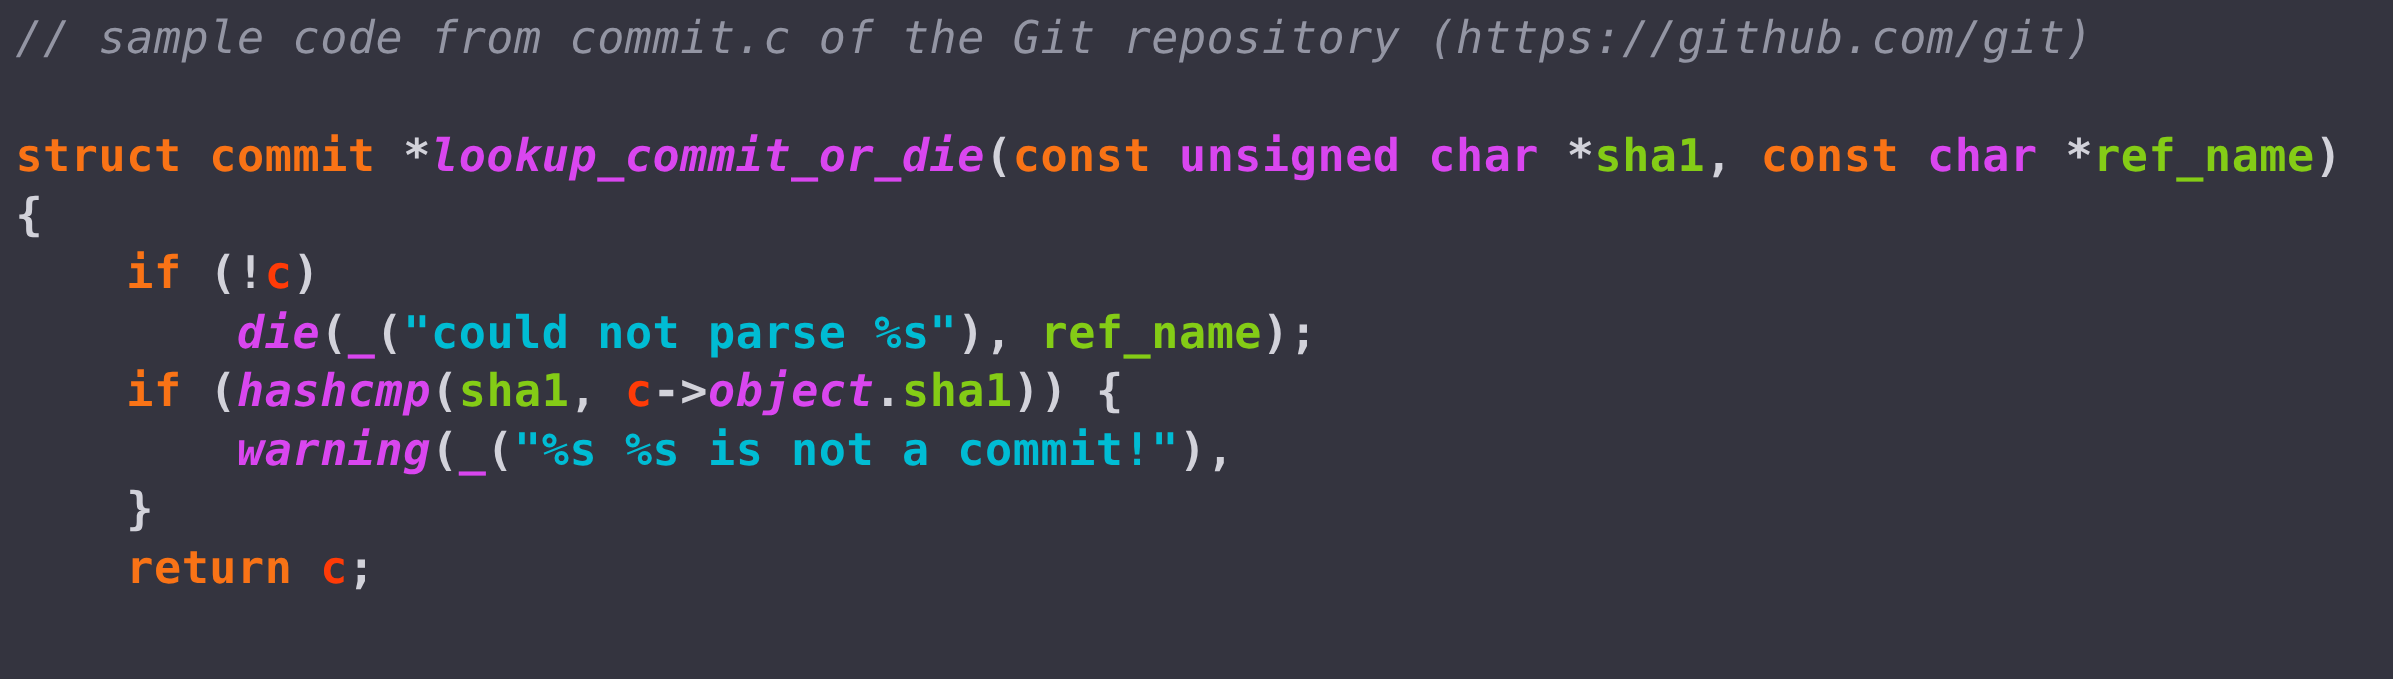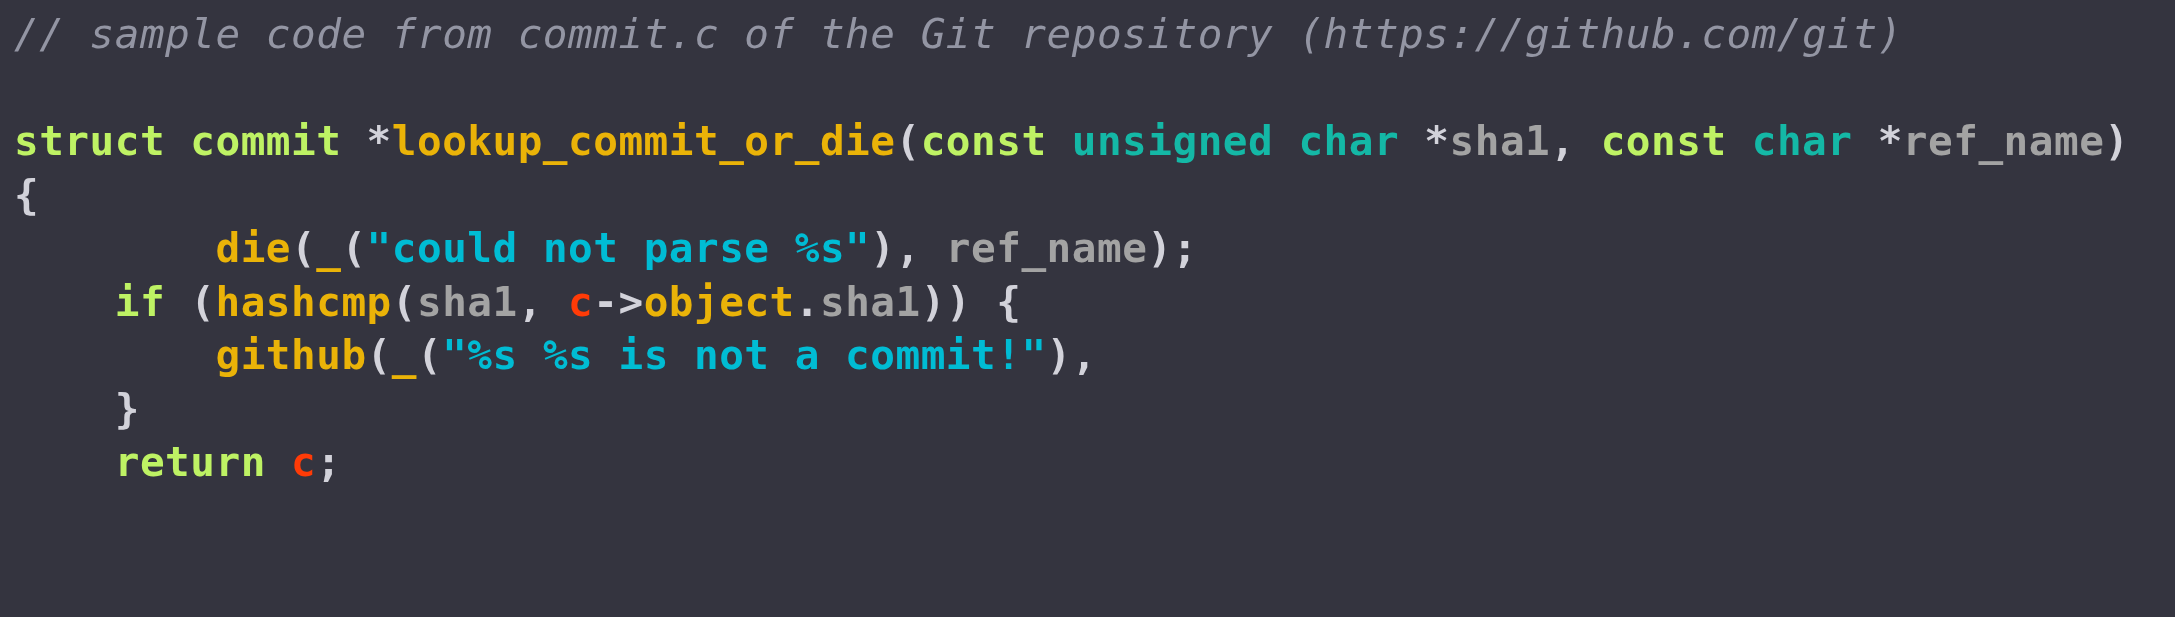--- a/index.html
+++ b/index.html
@@ -26,34 +26,35 @@
     white-space: pre;
     font-size: 41px;
     letter-spacing: 0.5px;
     font-weight: 600;
   }
 
   .code-line.blank { }
 
   
   .t-comment  { color: #9395a3; font-style: italic; font-weight: 500; }
-  .t-keyword  { color: #bef264; }            
-  .t-func     { color: #eab308; }            
+  .t-keyword  { color: #f97316; }            
+  .t-func     { color: #d946ef; font-style: italic; }            
   .t-punct    { color: #d2d2da; }            
-  .t-type     { color: #14b8a6; }            
-  .t-var      { color: #a3a3a3; }            
+  .t-type     { color: #d946ef; }            
+  .t-var      { color: #84cc16; }            
   .t-var2     { color: #ff3b07; }            
   .t-string   { color: #00bcd4; }            
 </style>
 </head>
 <body>
 
 <div id="code-surface">
     <div class="code-line"><span class="t-comment">// sample code from commit.c of the Git repository (https://github.com/git)</span></div>
     <div class="code-line blank">&nbsp;</div>
     <div class="code-line"><span class="t-keyword">struct commit </span><span class="t-punct">*</span><span class="t-func">lookup_commit_or_die</span><span class="t-punct">(</span><span class="t-keyword">const </span><span class="t-type">unsigned char </span><span class="t-punct">*</span><span class="t-var">sha1</span><span class="t-punct">, </span><span class="t-keyword">const </span><span class="t-type">char </span><span class="t-punct">*</span><span class="t-var">ref_name</span><span class="t-punct">)</span></div>
     <div class="code-line"><span class="t-punct">{</span></div>
+    <div class="code-line"><span class="t-punct">    </span><span class="t-keyword">if</span><span class="t-punct"> (!</span><span class="t-var2">c</span><span class="t-punct">)</span></div>
     <div class="code-line"><span class="t-punct">        </span><span class="t-func">die</span><span class="t-punct">(</span><span class="t-func">_</span><span class="t-punct">(</span><span class="t-string">"could not parse %s"</span><span class="t-punct">), </span><span class="t-var">ref_name</span><span class="t-punct">);</span></div>
     <div class="code-line"><span class="t-punct">    </span><span class="t-keyword">if</span><span class="t-punct"> (</span><span class="t-func">hashcmp</span><span class="t-punct">(</span><span class="t-var">sha1</span><span class="t-punct">, </span><span class="t-var2">c</span><span class="t-punct">-&gt;</span><span class="t-func">object</span><span class="t-punct">.</span><span class="t-var">sha1</span><span class="t-punct">)) {</span></div>
-    <div class="code-line"><span class="t-punct">        </span><span class="t-func">github</span><span class="t-punct">(</span><span class="t-func">_</span><span class="t-punct">(</span><span class="t-string">"%s %s is not a commit!"</span><span class="t-punct">),</span></div>
+    <div class="code-line"><span class="t-punct">        </span><span class="t-func">warning</span><span class="t-punct">(</span><span class="t-func">_</span><span class="t-punct">(</span><span class="t-string">"%s %s is not a commit!"</span><span class="t-punct">),</span></div>
     <div class="code-line"><span class="t-punct">    }</span></div>
     <div class="code-line"><span class="t-punct">    </span><span class="t-keyword">return</span><span class="t-punct"> </span><span class="t-var2">c</span><span class="t-punct">;</span></div>
   </div>
 
 </body></html>

